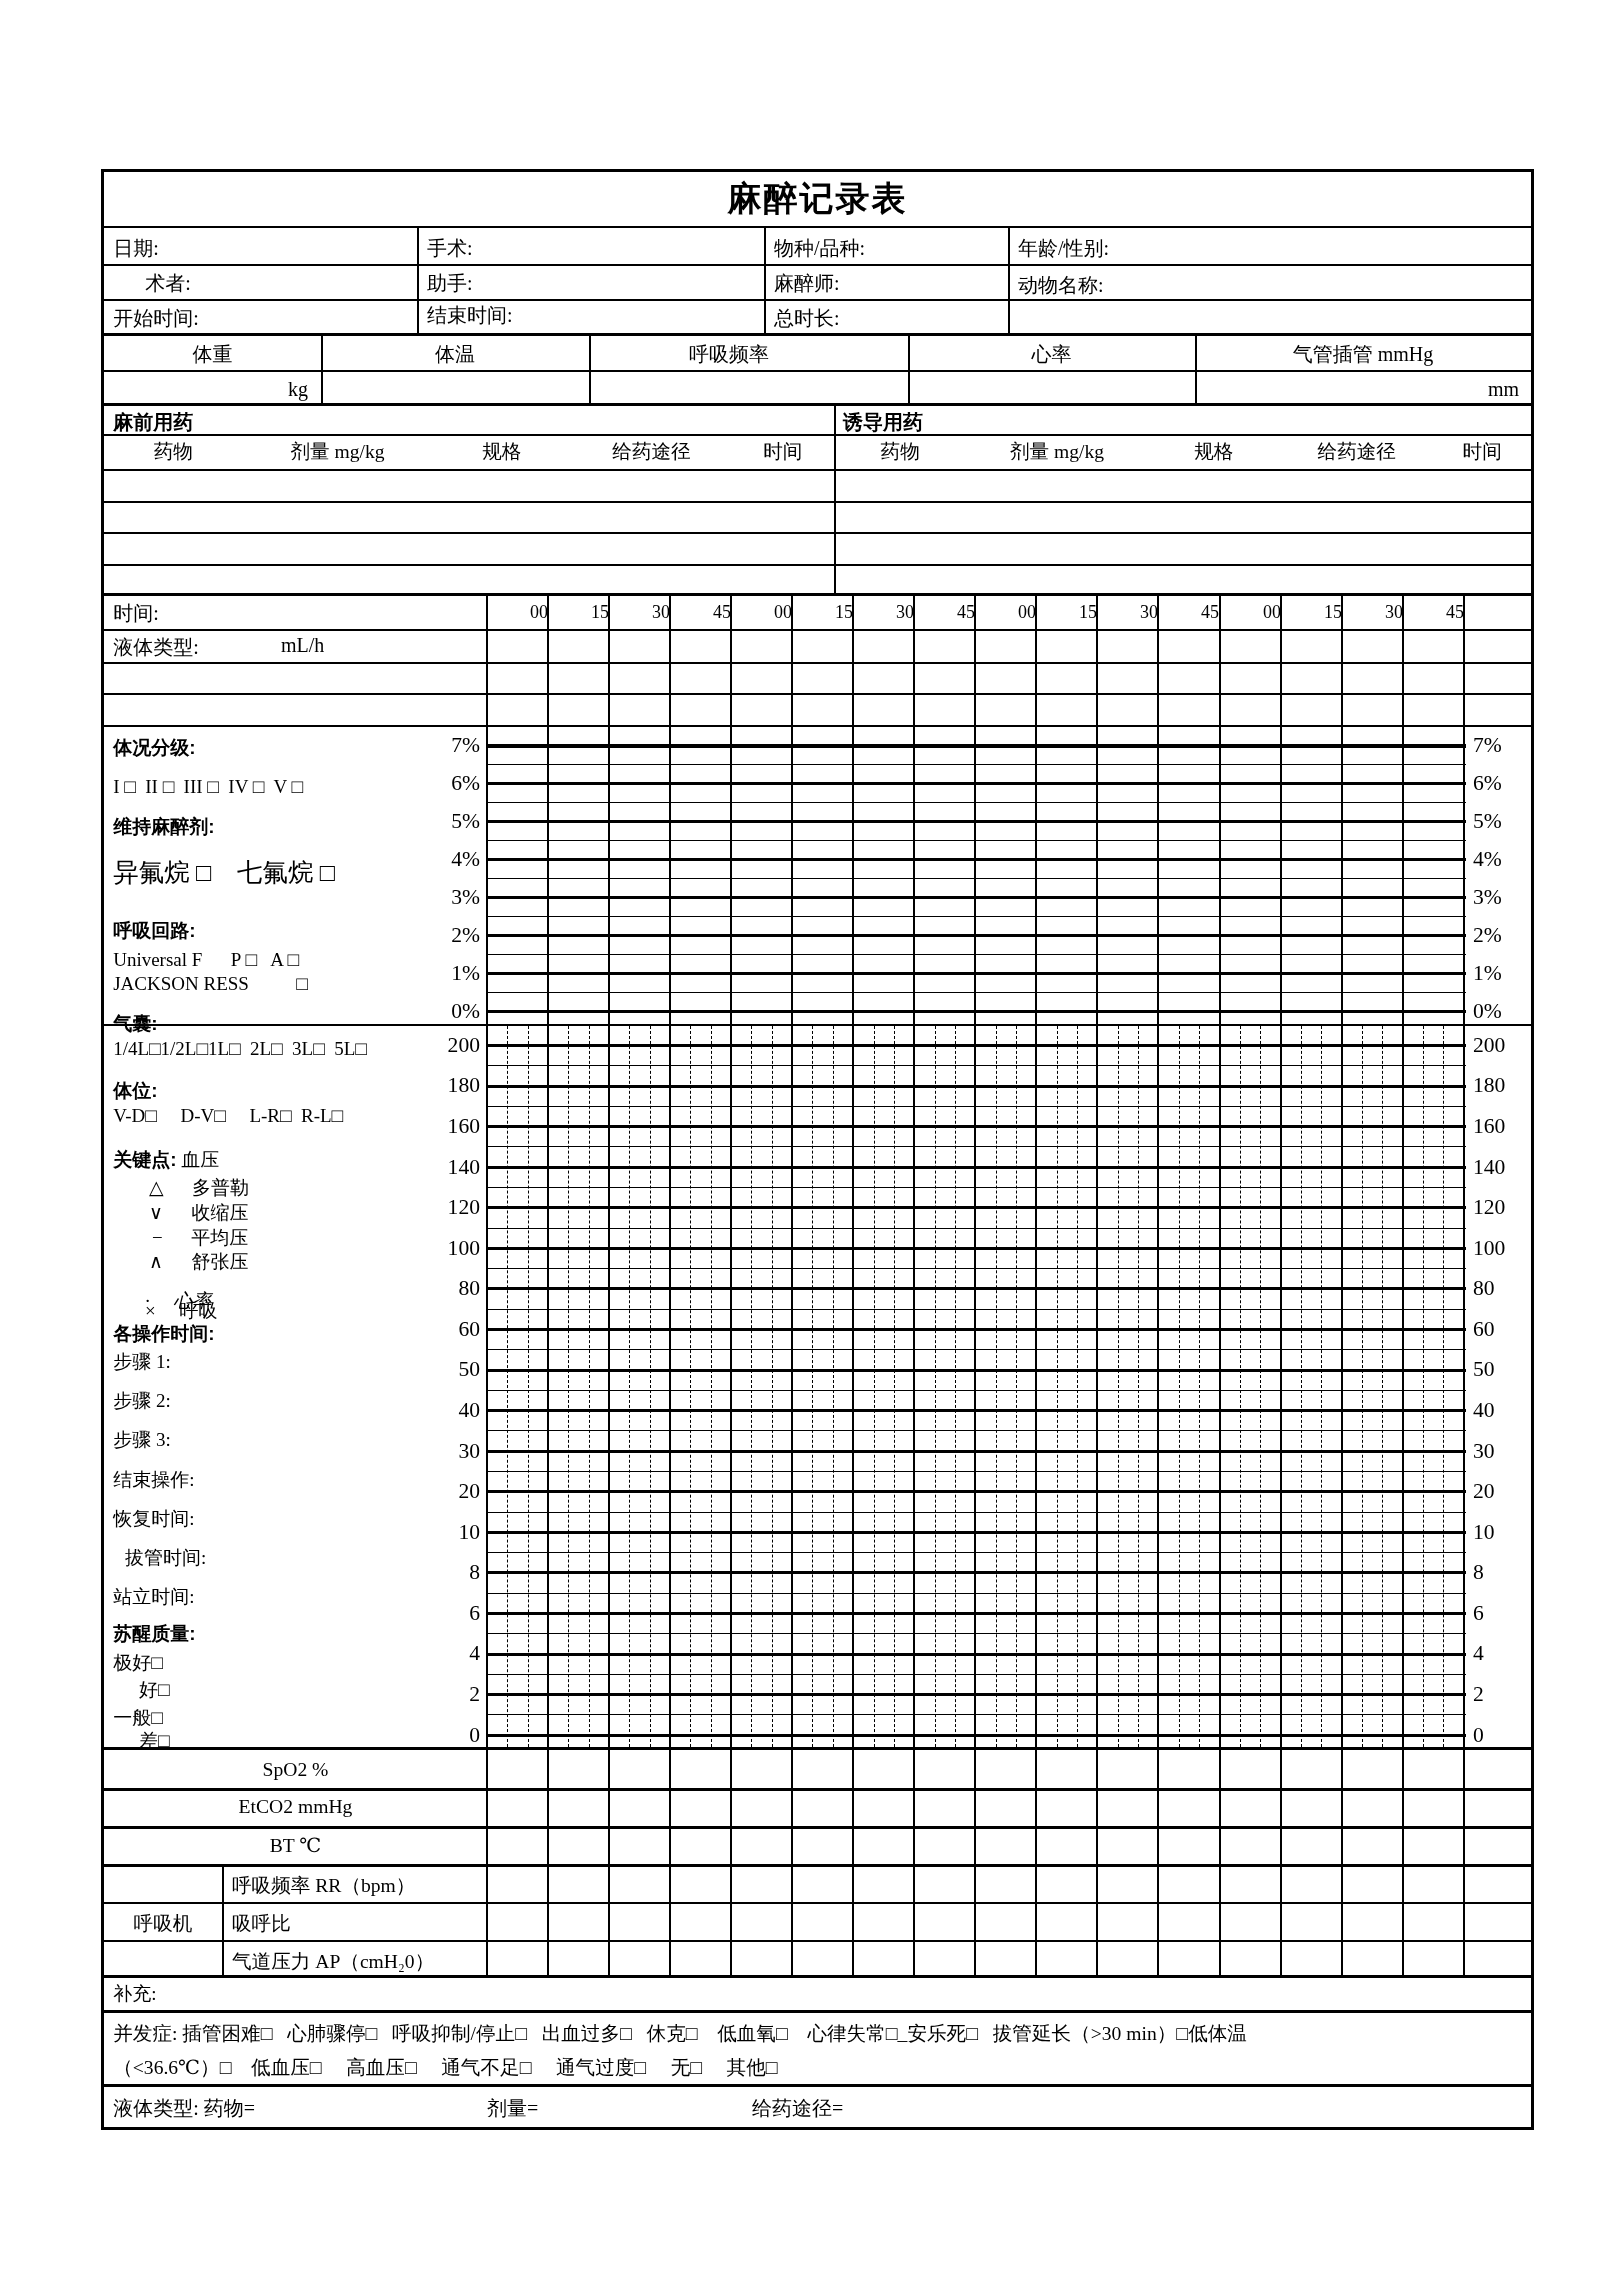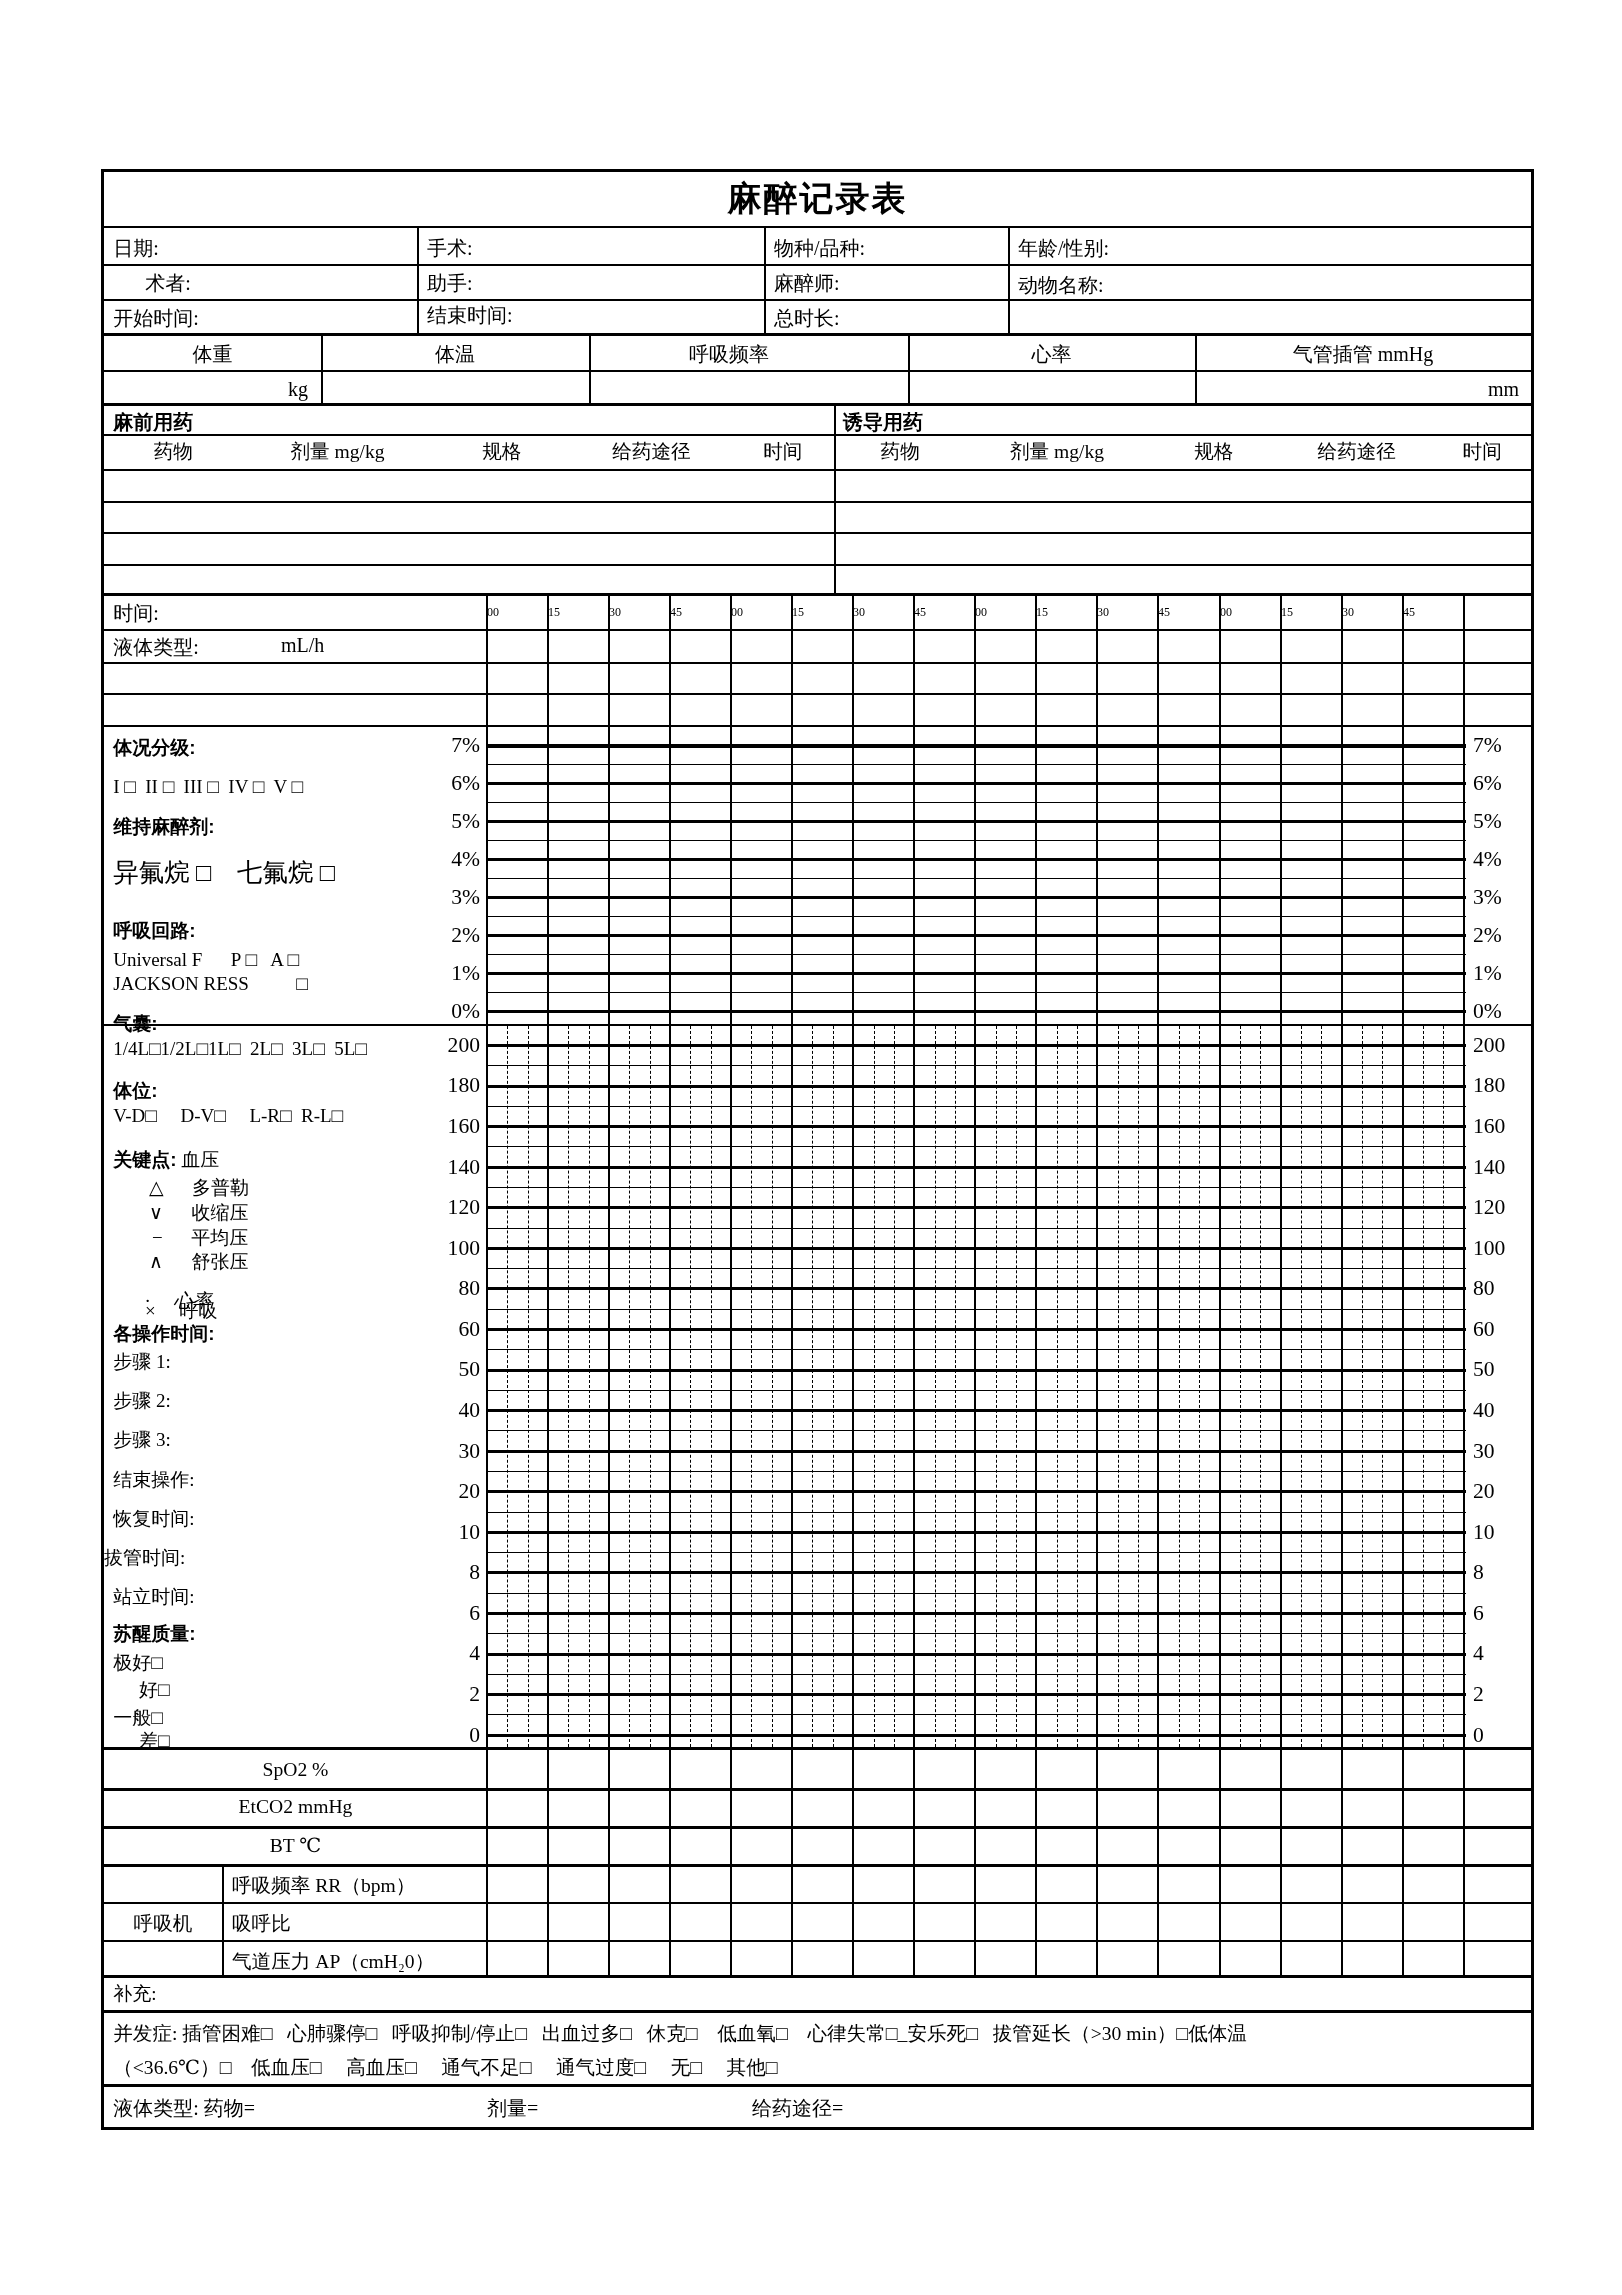--- a/index.html
+++ b/index.html
@@ -18,21 +18,21 @@
   .vline{position:absolute;top:0;height:100%;width:2px;background:#000;}
   .hline{position:absolute;left:0;width:100%;height:2px;background:#000;}
   .hline4{height:2.6px;}
   .chart-thick{position:absolute;height:3.3px;background:#000;left:383px;width:979px;}
   .chart-thin{position:absolute;height:1.3px;background:#000;left:383px;width:979px;}
   .vdash{position:absolute;top:0;height:100%;width:0;border-left:1.3px dashed #000;}
   .axlabel{position:absolute;width:56px;height:27.5px;line-height:27.5px;font-size:21.6px;}
   .axlabel.left{left:320px;text-align:right;}
   .axlabel.right{left:1369px;text-align:left;}
   .time-cell{position:absolute;top:3.9px;height:26px;line-height:26px;
-             text-align:left;font-size:12px;}
+             text-align:right;font-size:18px;}
   .side-item{position:absolute;font-size:19px;white-space:pre;line-height:23.6px;}
   .side-item.b{font-family:"Liberation Sans","DejaVu Sans",sans-serif;font-weight:bold;}
   .side-item.lg{font-size:25.5px;line-height:30px;}
   .medcols{position:absolute;display:flex;height:35px;align-items:center;}
   .medcols span{display:block;text-align:center;font-size:19.6px;}
   .mc0{width:19%;}.mc1{width:26%;}.mc2{width:19%;}.mc3{width:22%;}.mc4{width:14%;}
   .blabel{position:absolute;font-size:19.6px;}
 </style>
 </head>
 <body>
@@ -338,21 +338,21 @@
       <div class="side-item" style="left: 48px; top: 501px;">−      平均压</div>
       <div class="side-item" style="left: 45px; top: 525px;">∧      舒张压</div>
       <div class="side-item" style="left: 41px; top: 564px; font-style: italic;">·     心率</div>
       <div class="side-item" style="left: 41px; top: 574px;">×     呼吸</div>
       <div class="side-item b" style="left: 9.2px; top: 597px;">各操作时间:</div>
       <div class="side-item" style="left: 9.2px; top: 625px;">步骤 1:</div>
       <div class="side-item" style="left: 9.2px; top: 664px;">步骤 2:</div>
       <div class="side-item" style="left: 9.2px; top: 703px;">步骤 3:</div>
       <div class="side-item" style="left: 9.2px; top: 743px;">结束操作:</div>
       <div class="side-item" style="left: 9.2px; top: 782px;">恢复时间:</div>
-      <div class="side-item" style="left: 0; top: 821px;">拔管时间:</div>
+      <div class="side-item" style="left: 21px; top: 821px;">拔管时间:</div>
       <div class="side-item" style="left: 9.2px; top: 860px;">站立时间:</div>
       <div class="side-item b" style="left: 9.2px; top: 897px;">苏醒质量:</div>
       <div class="side-item" style="left: 9.2px; top: 926px;">极好□</div>
       <div class="side-item" style="left: 35px; top: 953px;">好□</div>
       <div class="side-item" style="left: 9.2px; top: 981px;">一般□</div>
       <div class="side-item" style="left: 35px; top: 1004px;">差□</div>
     </div>
 
   <div id="rowsB" class="band bb5" style="top:1578px;height:228px;">
     <div class="hline hline4" style="top:38px;"></div>

